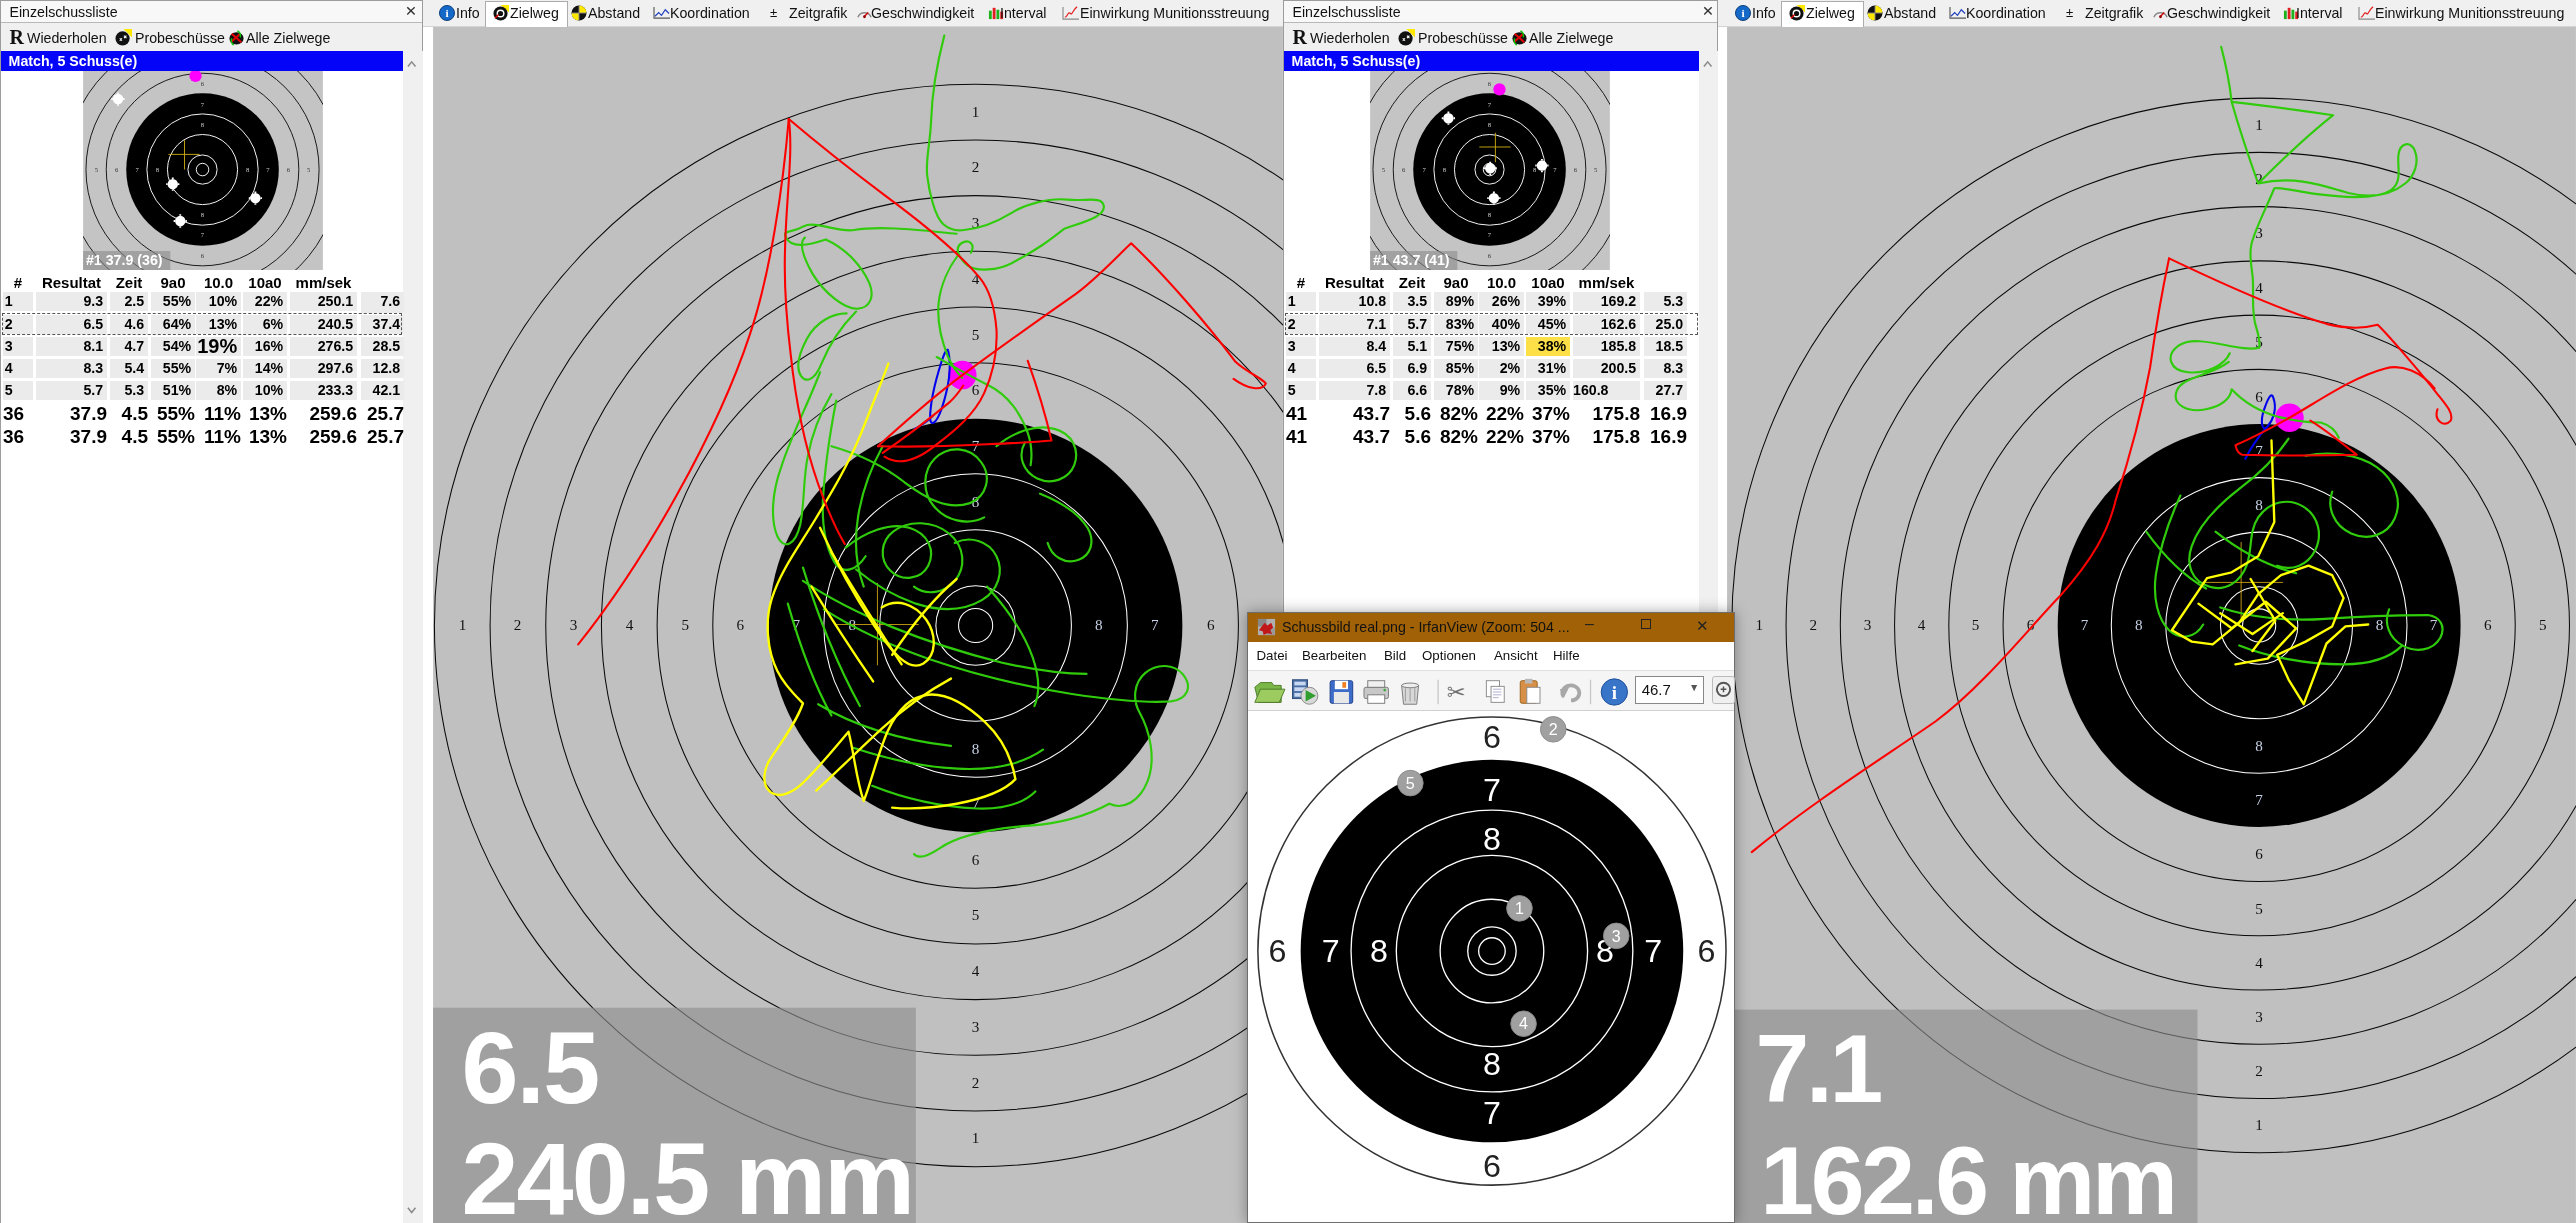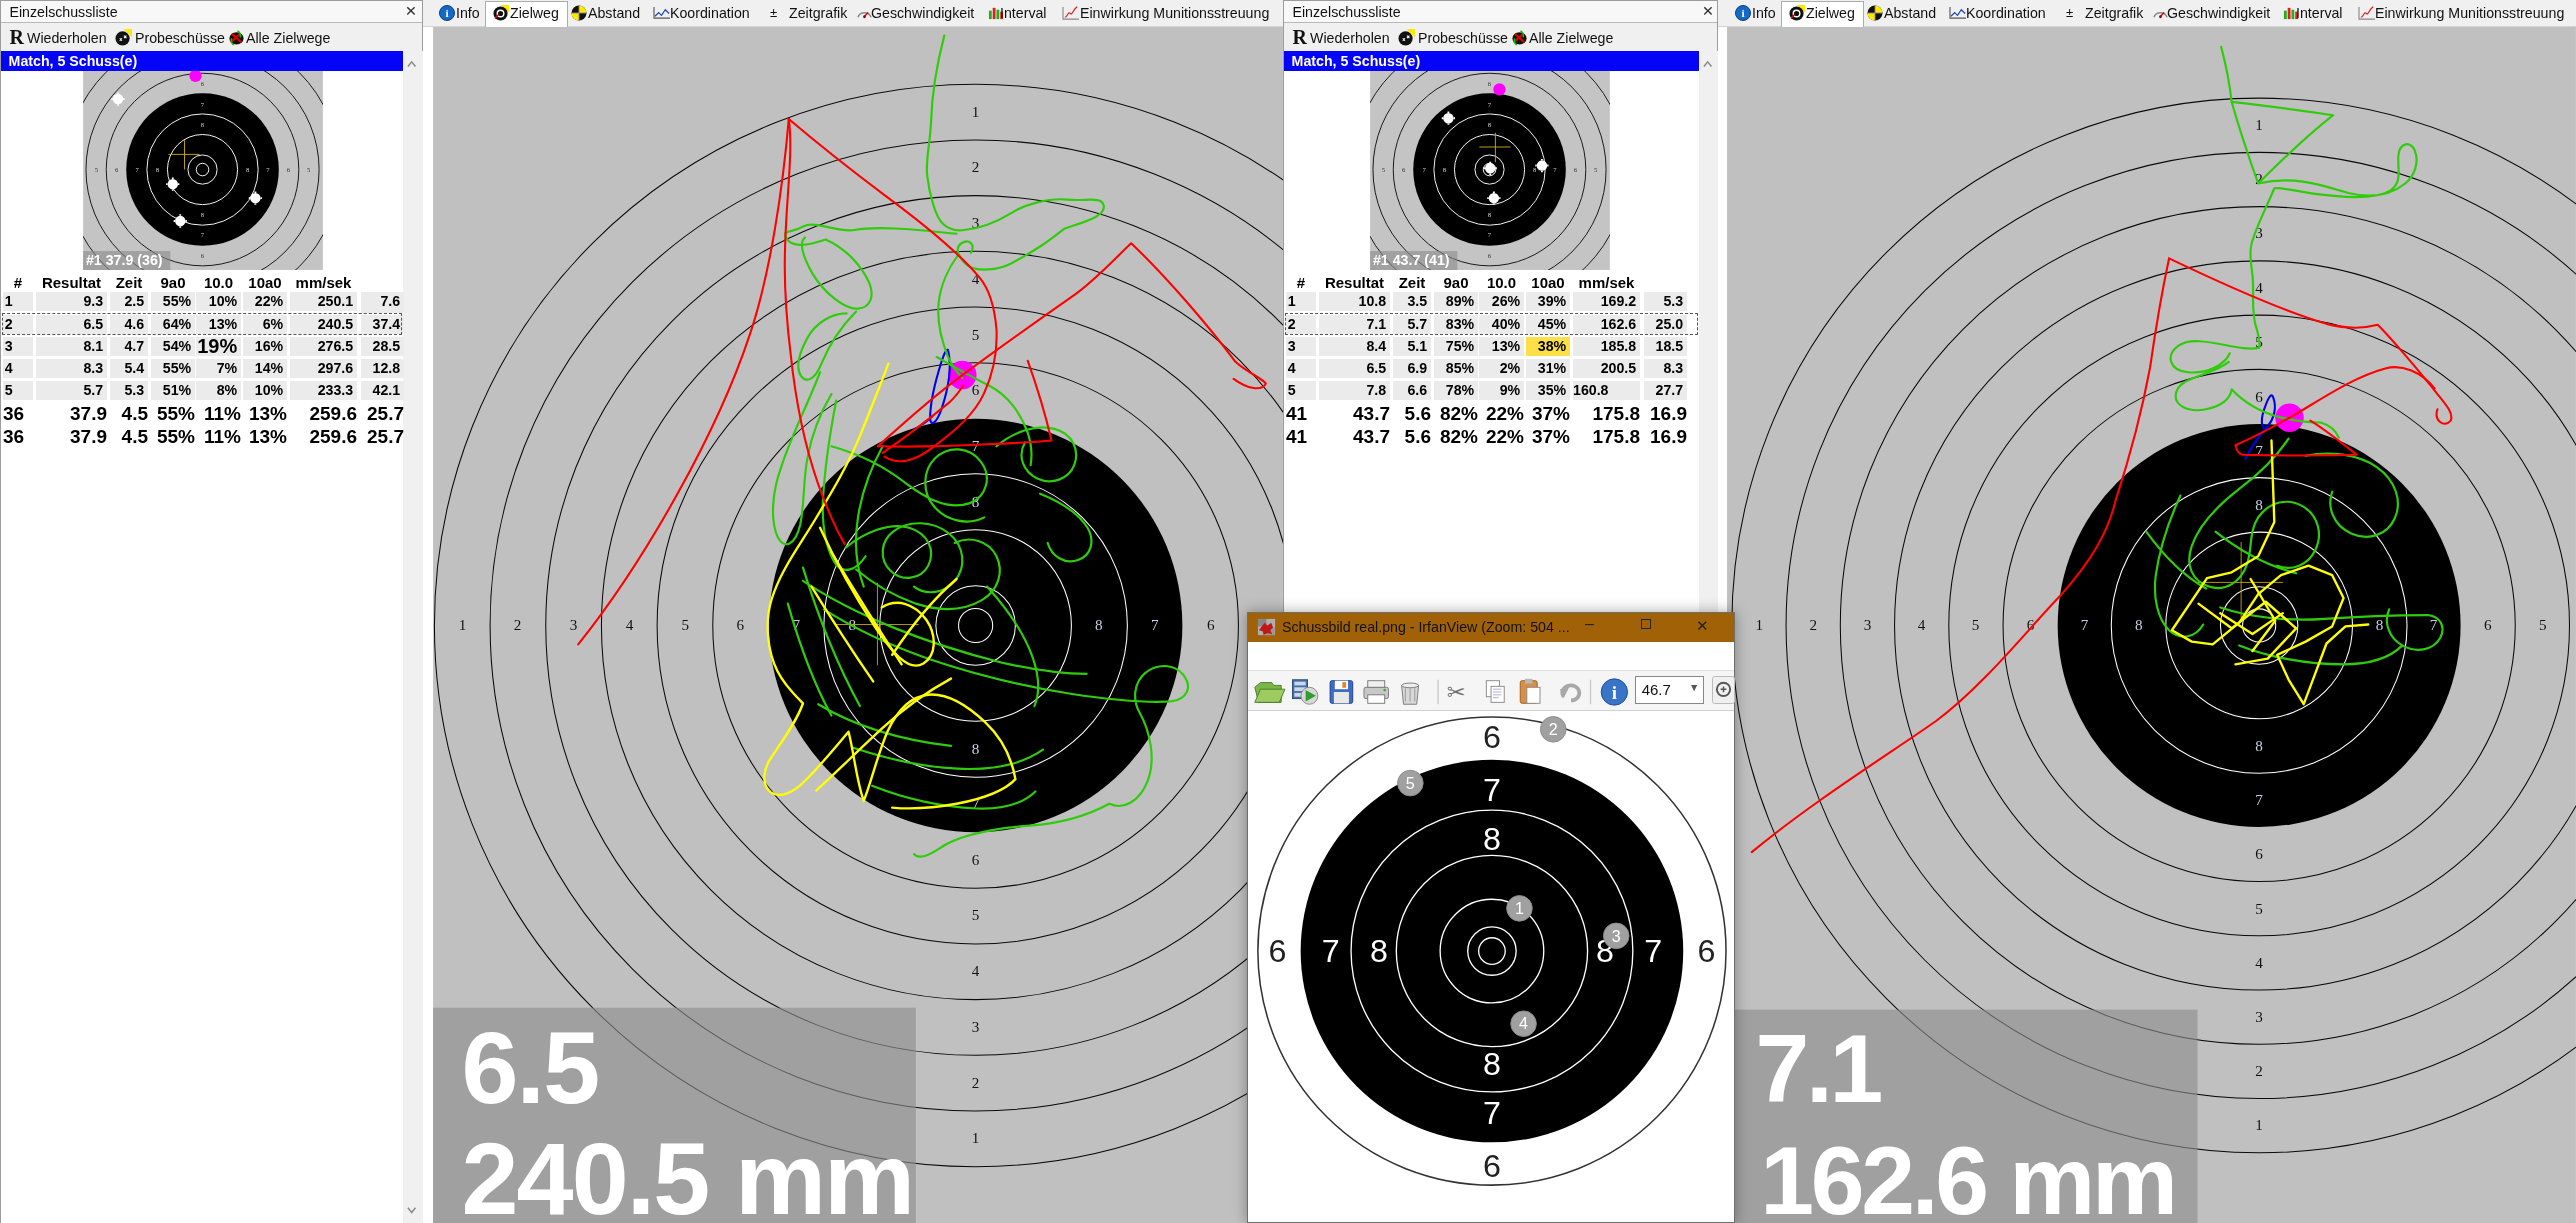--- a/index.html
+++ b/index.html
@@ -593,20 +593,28 @@
         <rect x="2" y="1" width="18" height="17" fill="#b0b0b0"></rect>
         <rect x="2" y="1" width="9" height="8" fill="#888"></rect>
         <rect x="11" y="10" width="9" height="8" fill="#999"></rect>
 <path d="M6 9 l3 -4 l3 3 l4 -3 l2 5 l-3 3 l2 4 l-5 -1 l-4 2 l-1 -4 l-4 -1 z" fill="#c01818"></path>
       </svg>
 <div class="abs" style="left:34px;top:5.7px;font-size:14.2px;color:#111;white-space:nowrap;">Schussbild real.png - IrfanView (Zoom: 504 ...</div>
 <div class="abs" style="left:337px;top:1.9px;font-size:16px;color:#222;">–</div>
 <div class="abs" style="left:393px;top:5.7px;width:10.4px;height:10.4px;border:1.3px solid #222;"></div>
 <div class="abs" style="left:448px;top:3.8px;font-size:15px;color:#222;">✕</div>
 </div>
+<div class="abs" style="left:0;top:29px;width:100%;height:27.5px;background:#fff;">
+<div class="abs" style="left:8.5px;top:5.7px;font-size:13.3px;color:#111;">Datei</div>
+<div class="abs" style="left:54px;top:5.7px;font-size:13.3px;color:#111;">Bearbeiten</div>
+<div class="abs" style="left:136px;top:5.7px;font-size:13.3px;color:#111;">Bild</div>
+<div class="abs" style="left:174px;top:5.7px;font-size:13.3px;color:#111;">Optionen</div>
+<div class="abs" style="left:246px;top:5.7px;font-size:13.3px;color:#111;">Ansicht</div>
+<div class="abs" style="left:305px;top:5.7px;font-size:13.3px;color:#111;">Hilfe</div>
+</div>
 <div class="abs" style="left:0;top:57px;width:100%;height:41px;background:#f5f5f5;border-top:0.9px solid #e0e0e0;border-bottom:0.9px solid #d0d0d0;">
 <svg class="abs" style="left:2.8px;top:4.7px;" width="482" height="32" viewBox="0 0 508 34">
         <path d="M2 12 L8 7 H20 L22 10 H30 V28 H6 Z" fill="#7ab648" stroke="#4c7a28"></path>
         <path d="M2 28 L8 14 H34 L28 28 Z" fill="#9ccc60" stroke="#4c7a28"></path>
         <rect x="42" y="4" width="16" height="20" fill="#4a6fa5" stroke="#2c4a78"></rect>
         <rect x="44" y="6" width="12" height="4" fill="#c8d8f0"></rect>
         <rect x="44" y="12" width="12" height="4" fill="#c8d8f0"></rect>
         <rect x="44" y="18" width="12" height="4" fill="#c8d8f0"></rect>
         <circle cx="60" cy="21" r="9" fill="#d8d8d8" stroke="#888"></circle>
         <polygon points="56,15 67,21 56,27" fill="#2f9e2f"></polygon>

